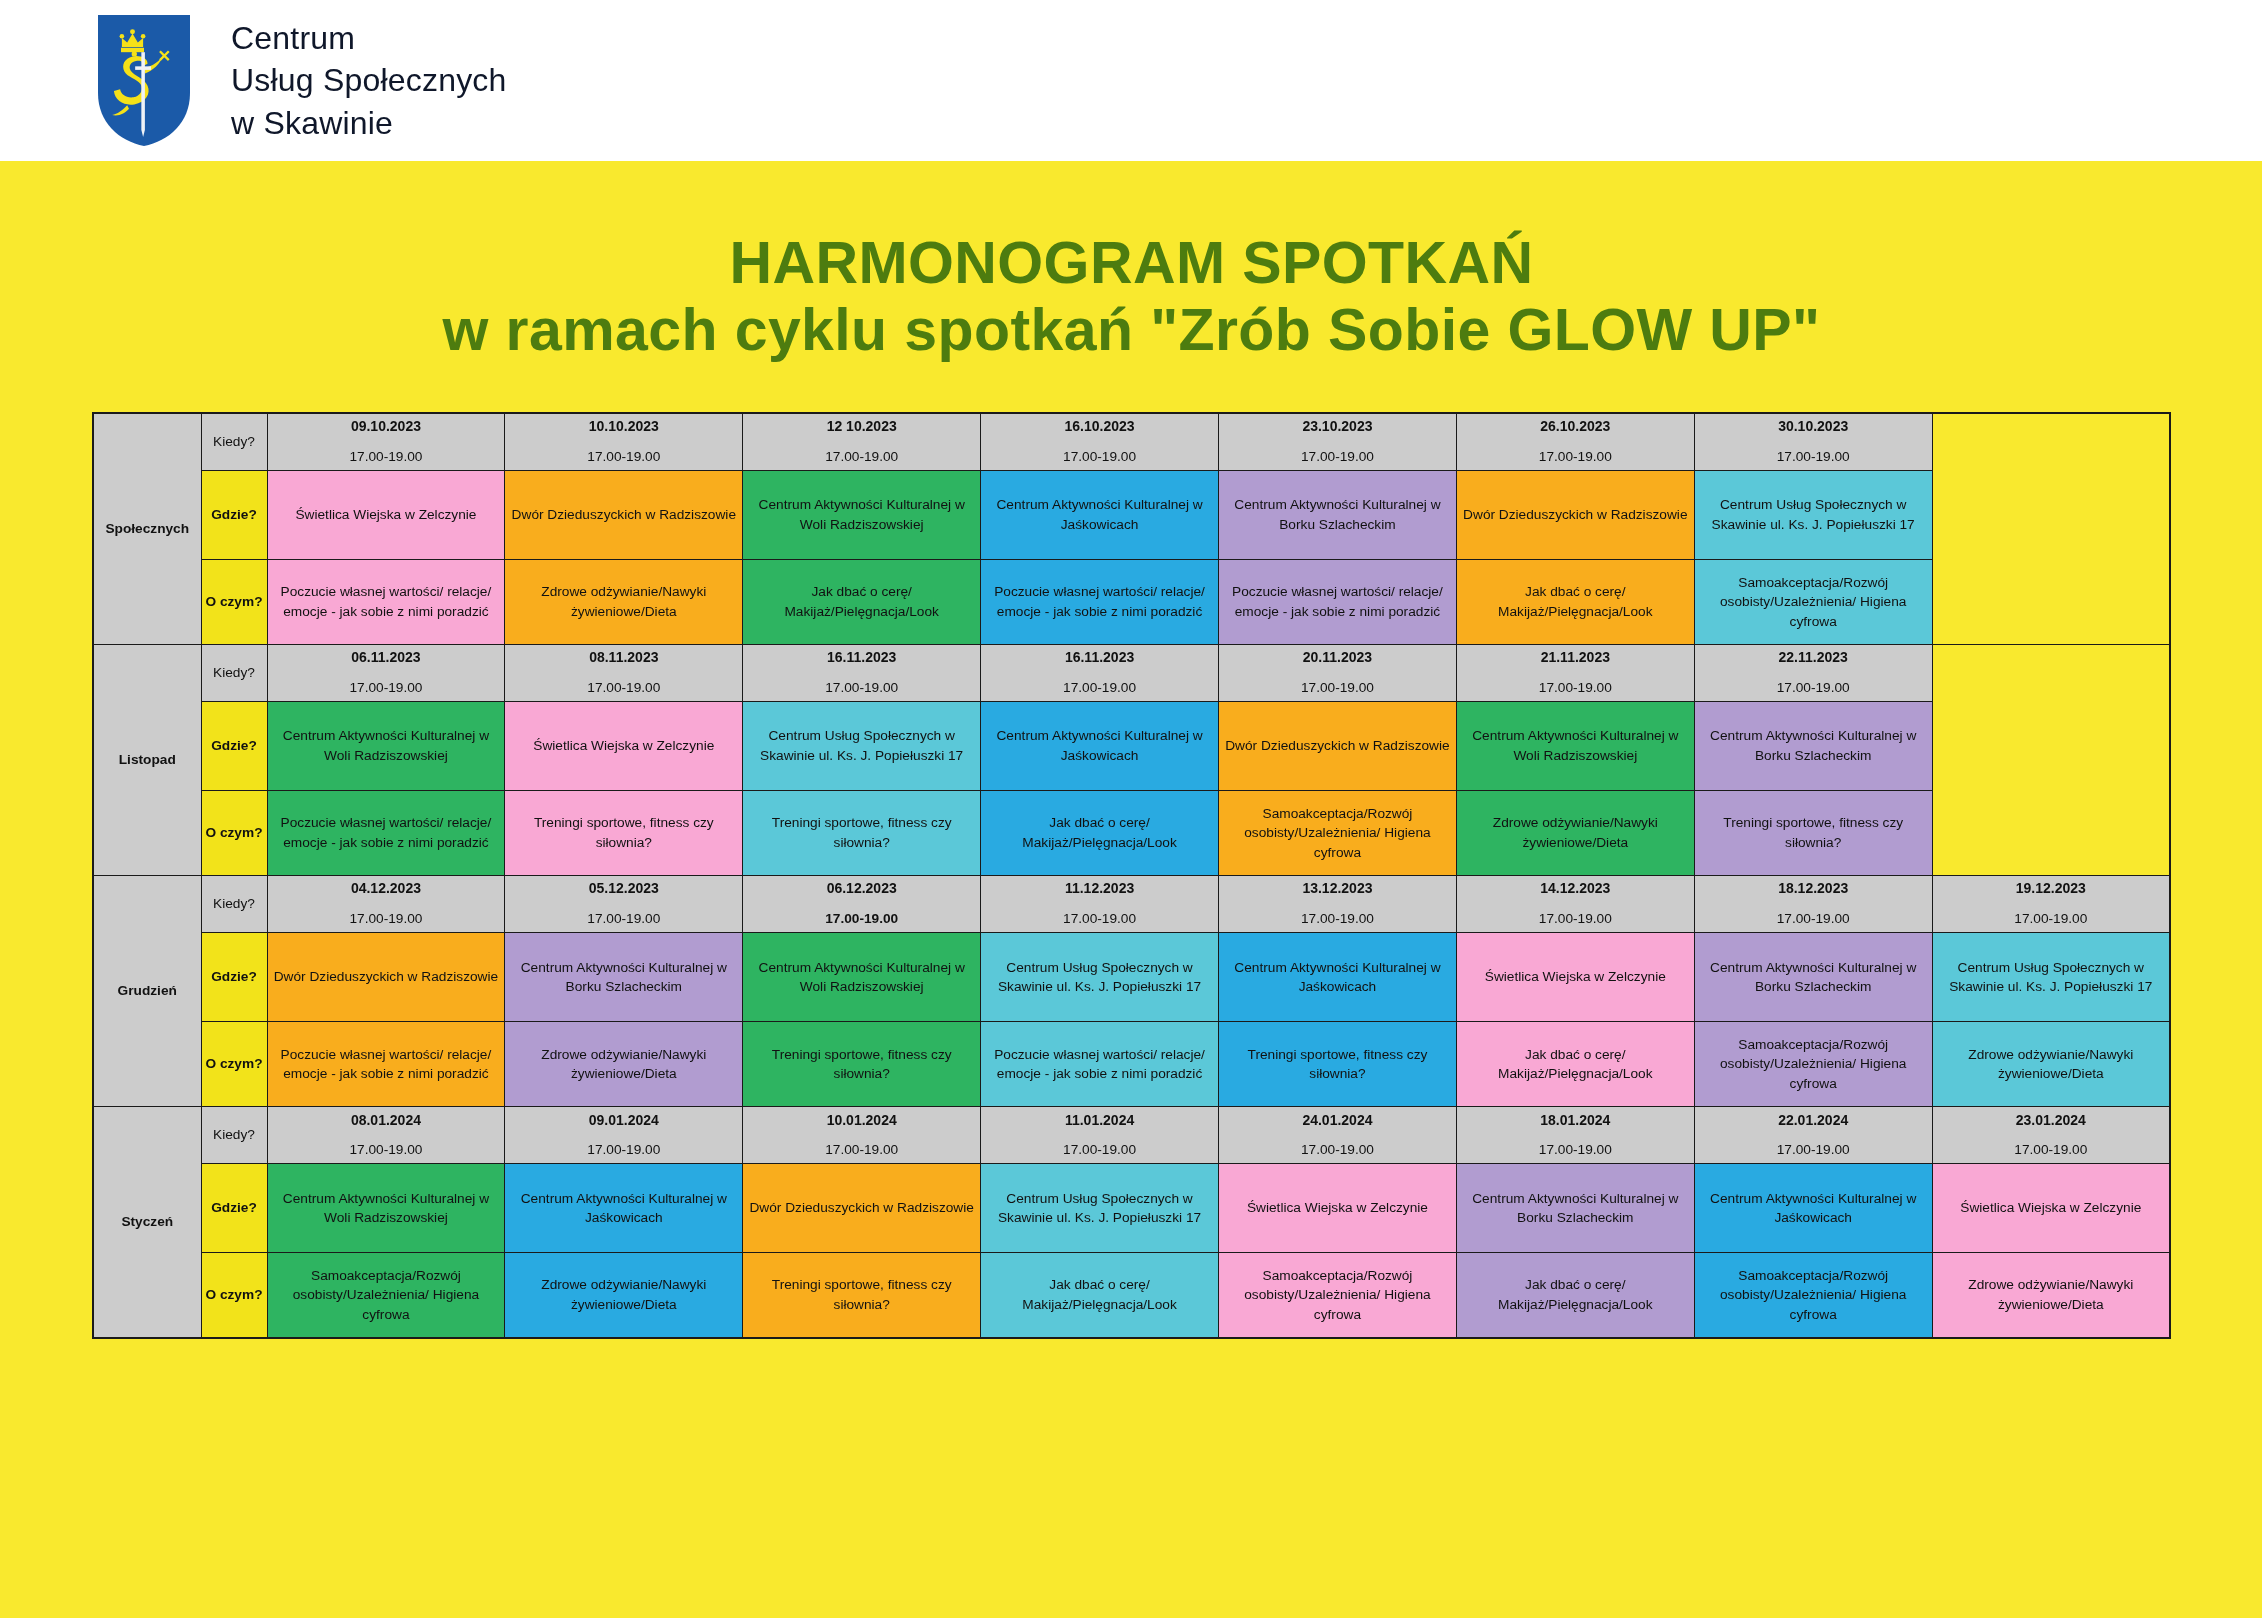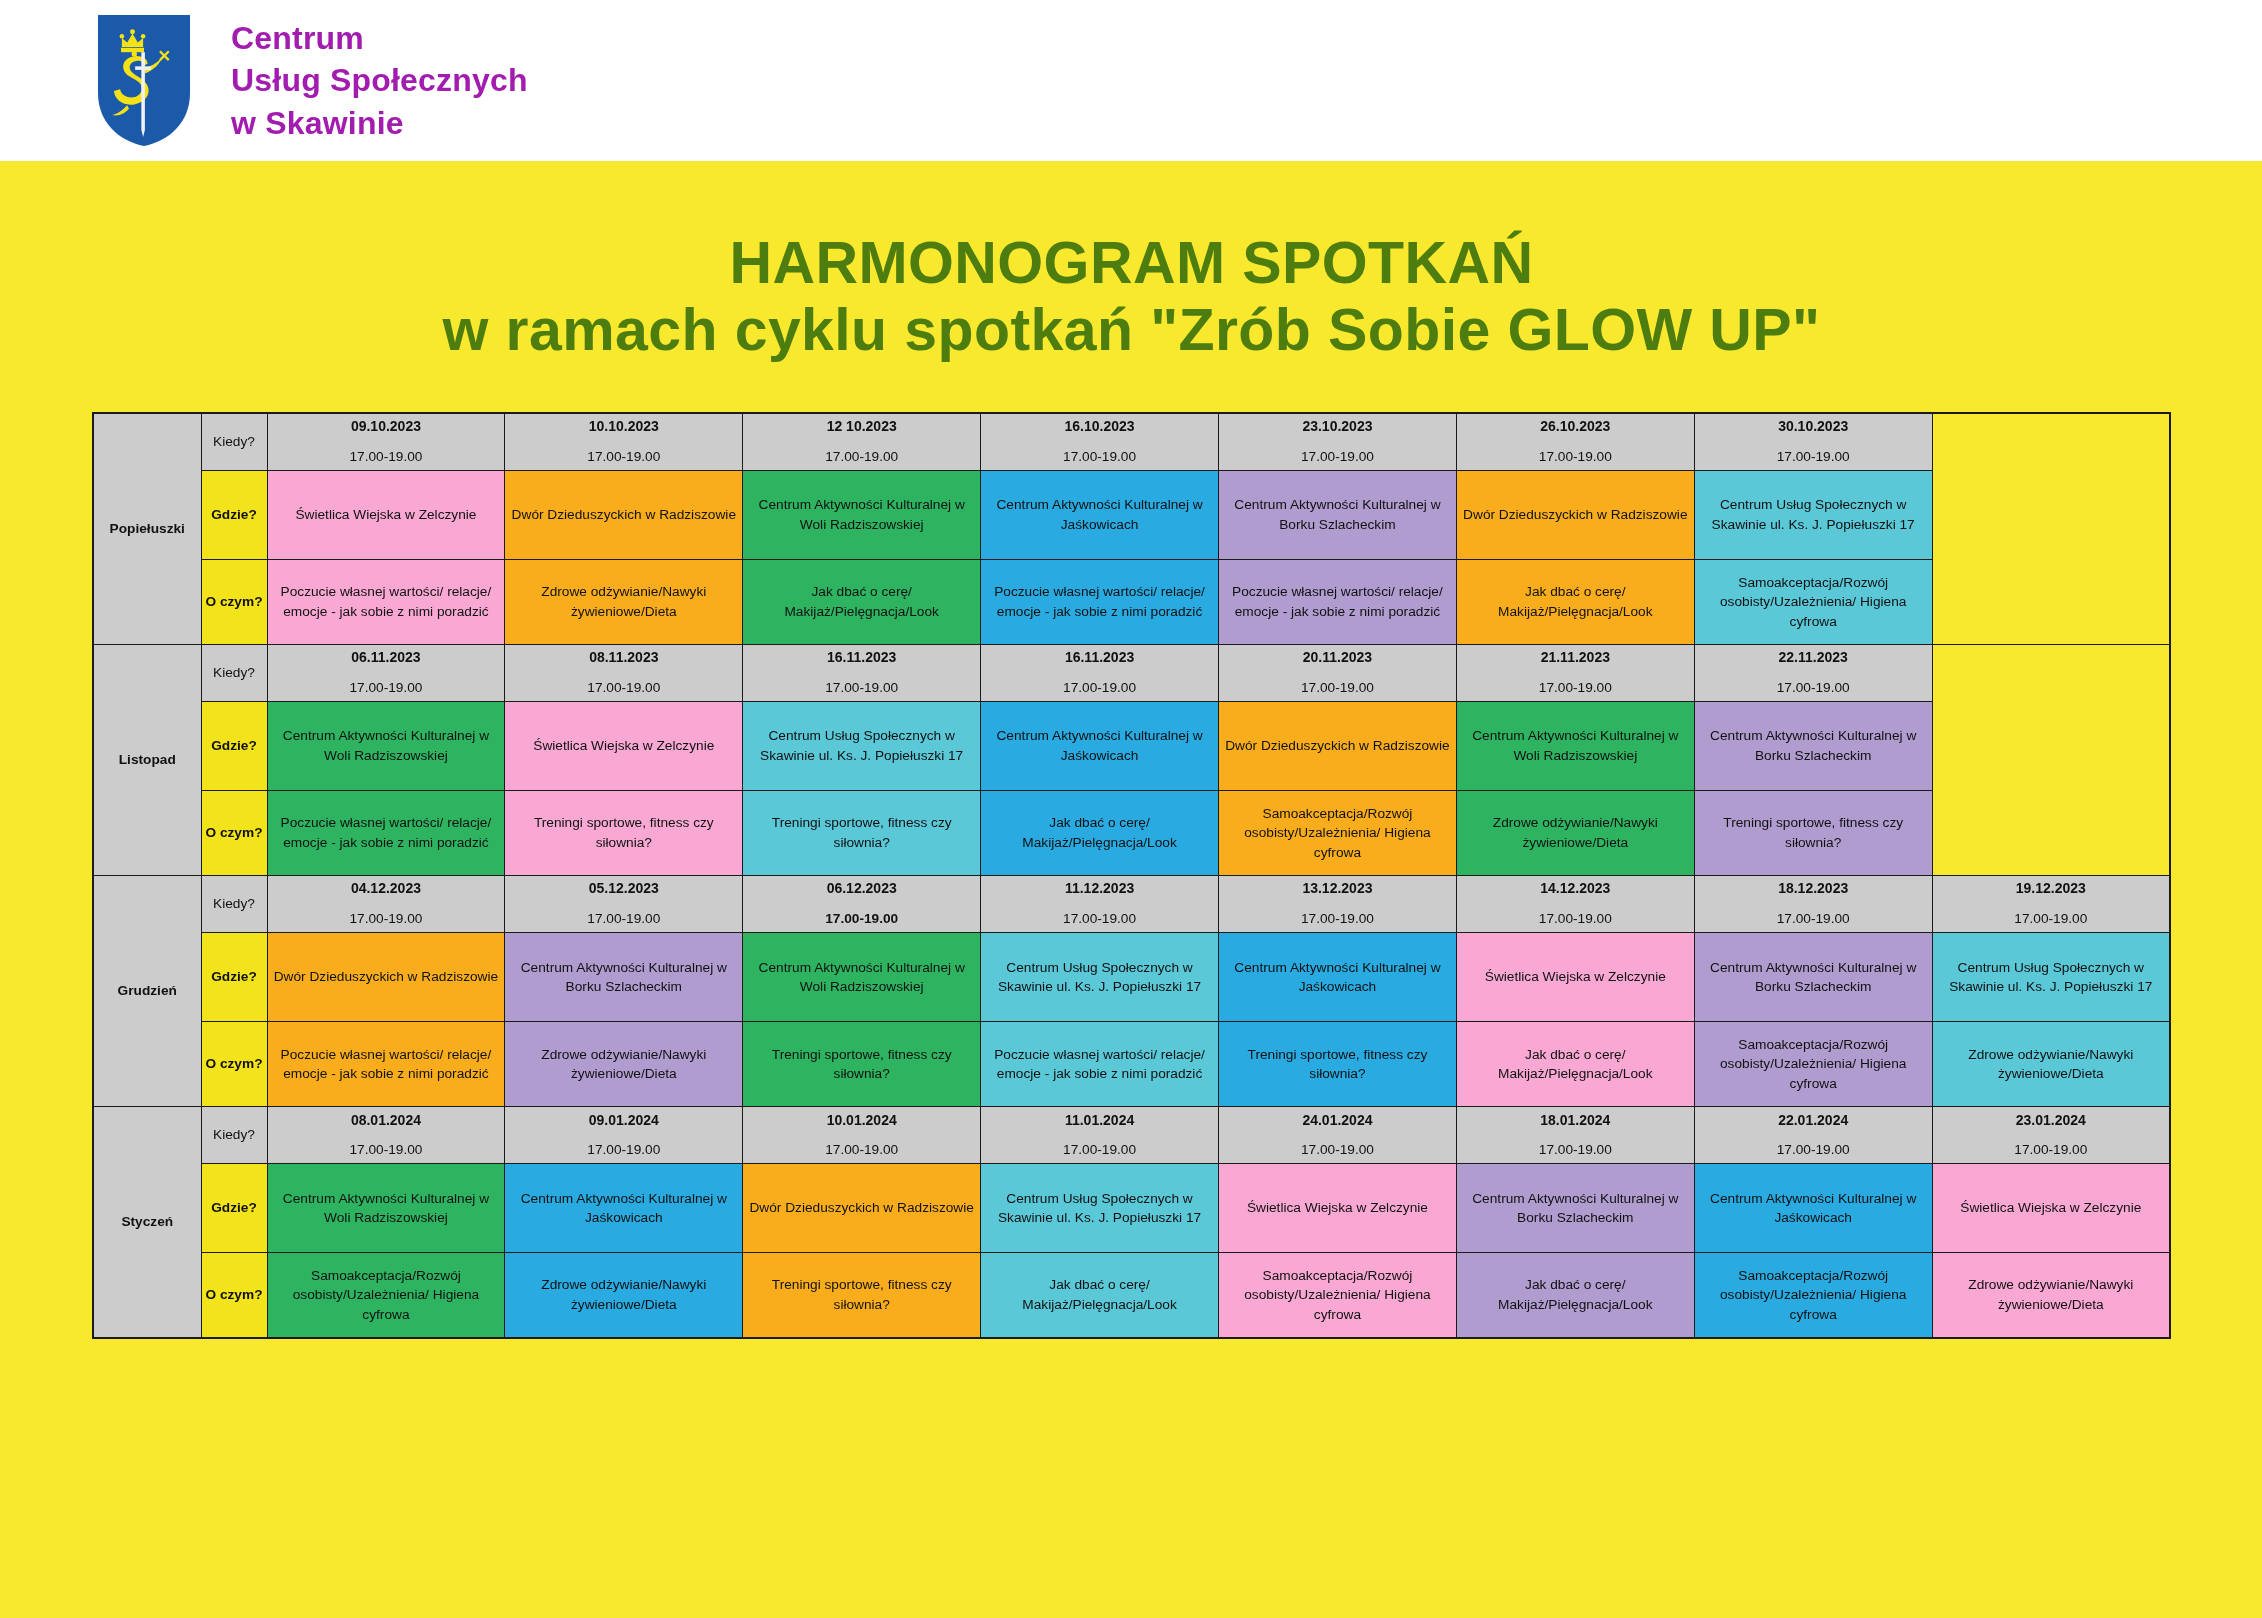--- a/index.html
+++ b/index.html
@@ -10,21 +10,21 @@
     overflow:hidden;
   }
   
   .header-band{
     height:161px; background:#ffffff; width:100%;
     display:flex; align-items:center; padding-left:98px;
   }
   .logo-wrap{ display:flex; align-items:center; gap:41px; }
   .shield{ width:92px; height:131px; display:block; }
   .org-name{
-    color:#a21caf; font-weight:bold; font-size:32px; line-height:1.33;
+    color:#0f172a; font-weight:normal; font-size:32px; line-height:1.33;
     letter-spacing:0.2px;
   }
   
   .title-block{
     text-align:center; color:#4d7c0f; font-weight:bold;
     padding-top:69px;
   }
   .title-line1{ font-size:59px; letter-spacing:0.4px; line-height:1.12; }
   .title-line2{ font-size:59px; letter-spacing:0.4px; line-height:1.18; }
 
@@ -116,21 +116,21 @@
         <col>
         <col>
         <col>
         <col>
         <col>
         <col>
         <col>
     </colgroup>
     <tbody id="sched-body">
         <tr>
-          <td class="month-cell" rowspan="3">Popiełuszki</td>
+          <td class="month-cell" rowspan="3">Społecznych</td>
           <td class="rowlab-when">Kiedy?</td>
           <td class="when">
             <span class="d">09.10.2023</span>
             <span class="t">17.00-19.00</span>
           </td>
           <td class="when">
             <span class="d">10.10.2023</span>
             <span class="t">17.00-19.00</span>
           </td>
           <td class="when">

